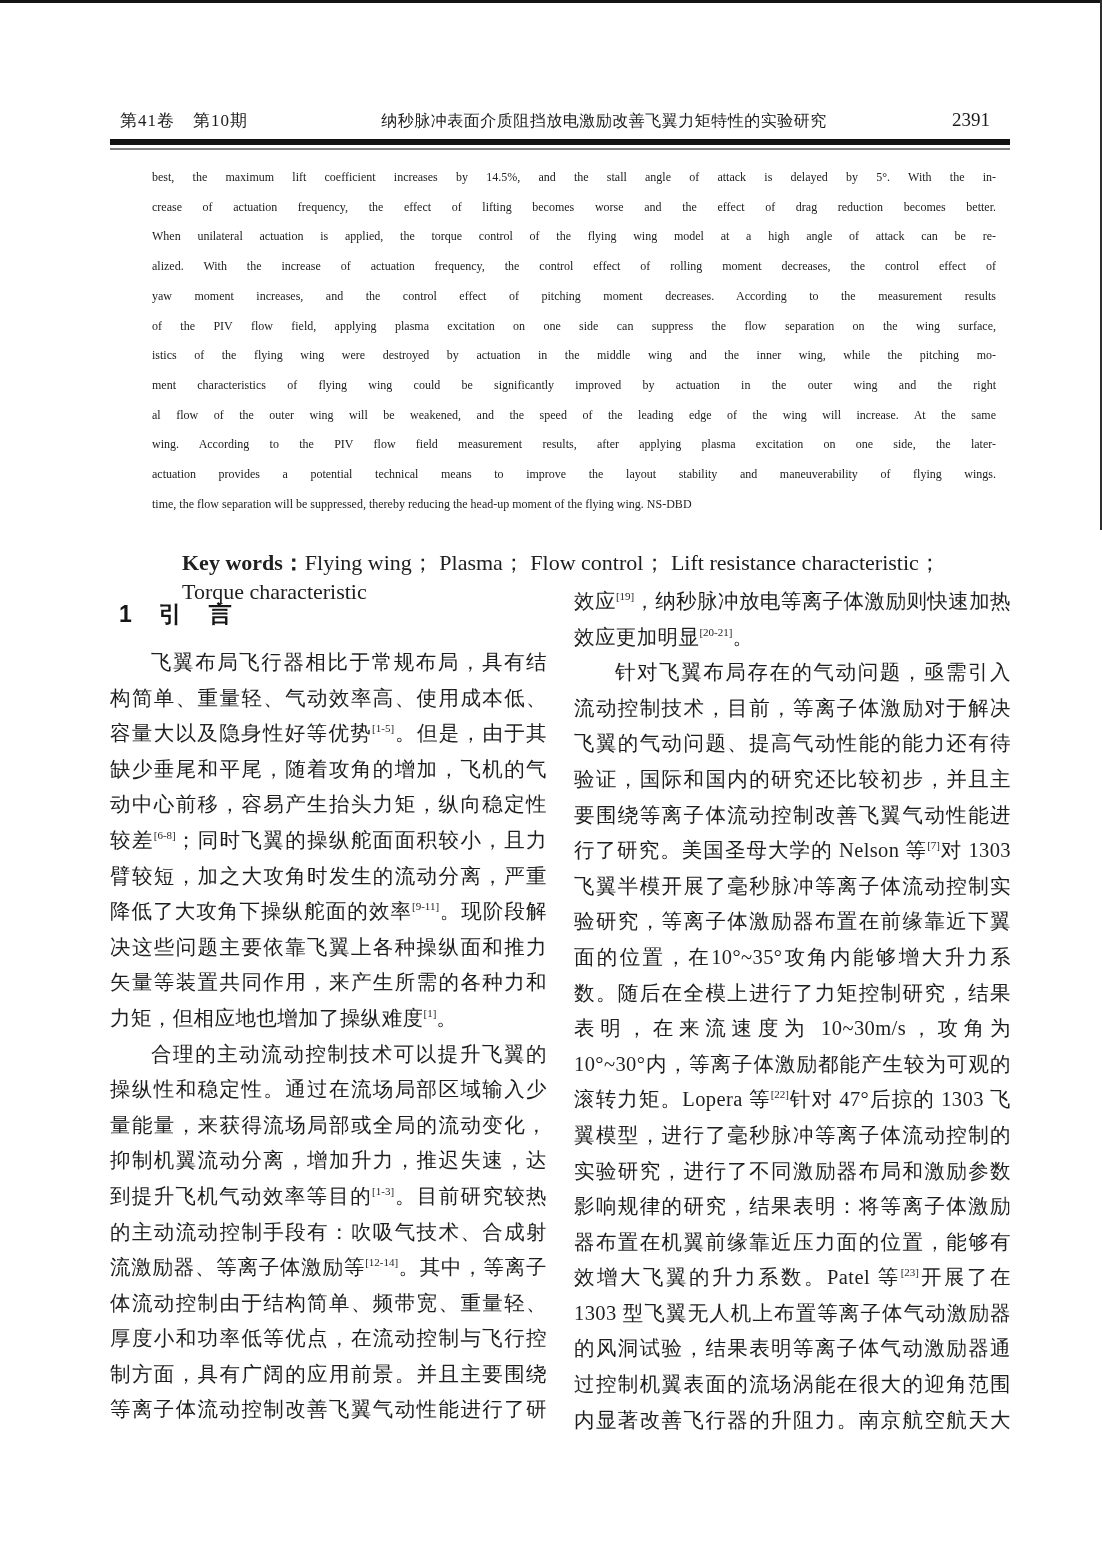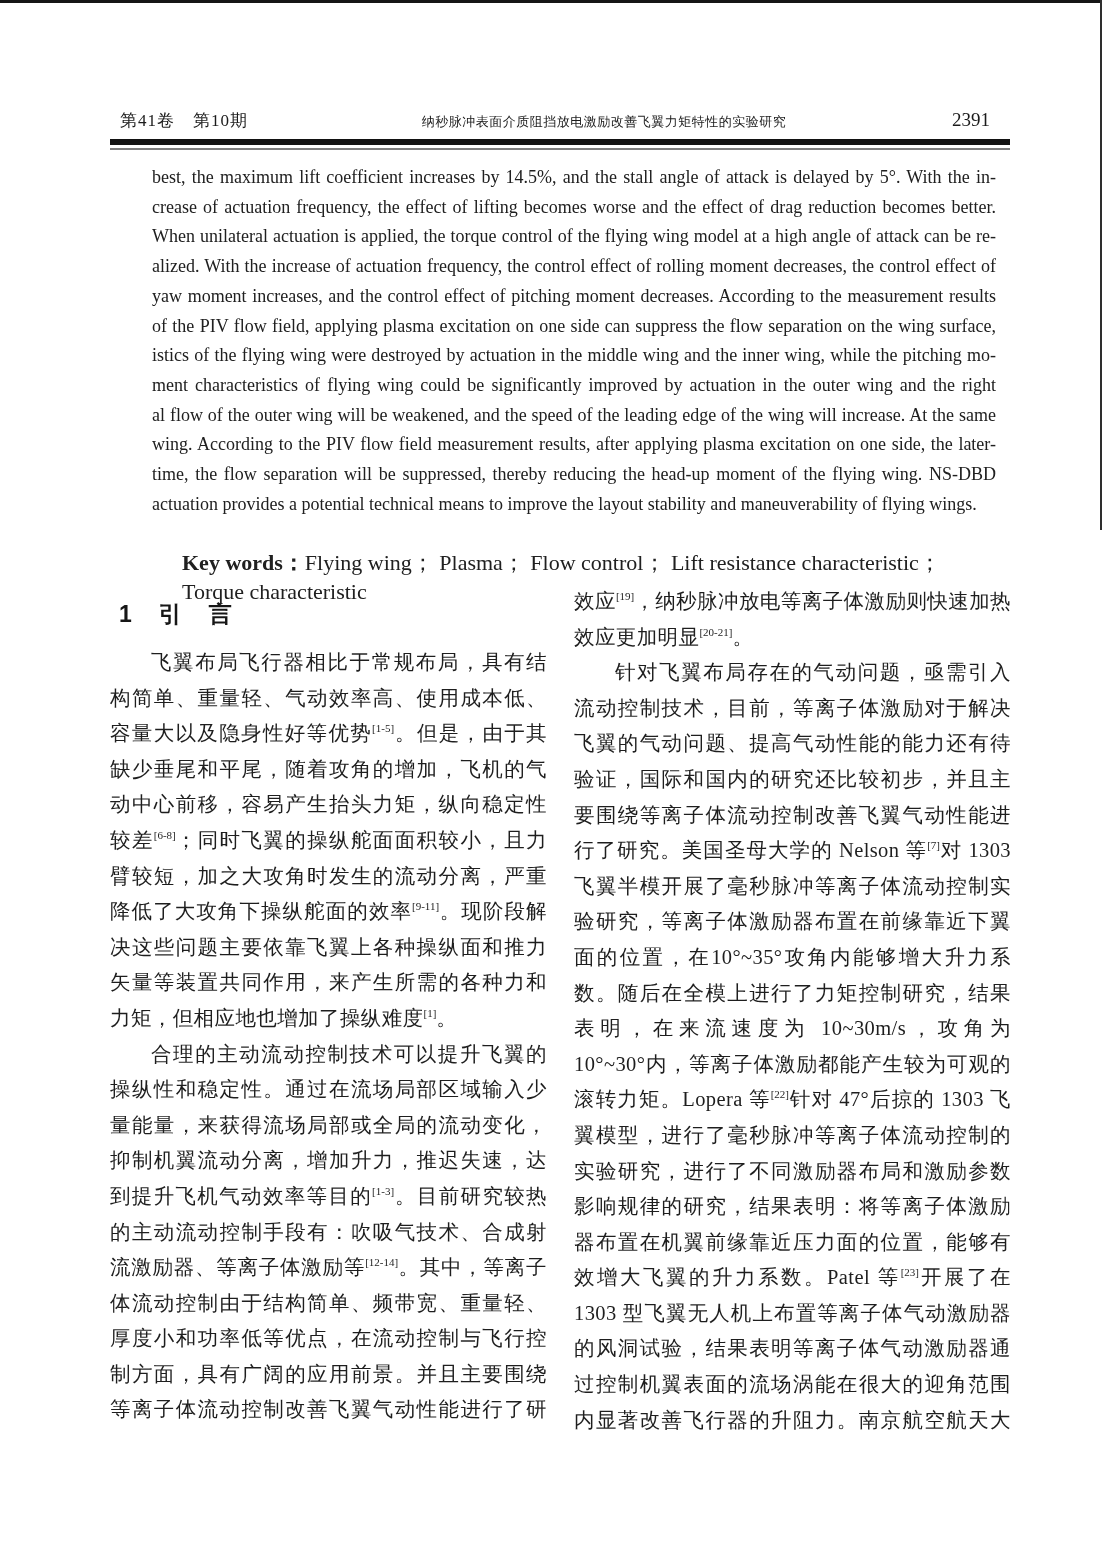--- a/index.html
+++ b/index.html
@@ -9,30 +9,30 @@
   }
   .edge-top{position:absolute;top:0;left:0;width:1102px;height:3px;background:#151515;}
   .edge-right{position:absolute;top:0;right:0;width:2px;height:530px;background:#2e2e2e;}
 
   .header{
     position:absolute;top:109px;left:110px;width:900px;
     display:flex;justify-content:space-between;align-items:baseline;
     font-size:17px;white-space:nowrap;
   }
   .header .vol{padding-left:10px;letter-spacing:1px;}
-  .header .title{font-size:13px;letter-spacing:0.5px;margin-left:8px;}
+  .header .title{font-size:16px;letter-spacing:0.5px;margin-left:8px;}
   .header .pageno{font-size:19px;padding-right:20px;}
 
   .rule{position:absolute;left:110px;top:139px;width:900px;}
   .rule .thick{height:6px;background:#121212;}
   .rule .thin{height:2px;background:#7d7d7d;margin-top:3px;}
 
   .abstract{
     position:absolute;left:152px;top:163px;width:844px;
-    font-size:18px;line-height:29.7px;color:#202020;
+    font-size:12px;line-height:29.7px;color:#202020;
   }
   .abs-line{text-align:justify;text-align-last:justify;}
   .abs-line:last-child{text-align-last:left;}
 
   .keywords{
     position:absolute;left:182px;top:548px;width:814px;
     font-size:22px;line-height:29px;color:#202020;
   }
   .kw-label{font-weight:bold;}
 
@@ -76,22 +76,22 @@
       <div class="abs-line">best, the maximum lift coefficient increases by 14.5%, and the stall angle of attack is delayed by 5°. With the in-</div>
       <div class="abs-line">crease of actuation frequency, the effect of lifting becomes worse and the effect of drag reduction becomes better.</div>
       <div class="abs-line">When unilateral actuation is applied, the torque control of the flying wing model at a high angle of attack can be re-</div>
       <div class="abs-line">alized. With the increase of actuation frequency, the control effect of rolling moment decreases, the control effect of</div>
       <div class="abs-line">yaw moment increases, and the control effect of pitching moment decreases. According to the measurement results</div>
       <div class="abs-line">of the PIV flow field, applying plasma excitation on one side can suppress the flow separation on the wing surface,</div>
       <div class="abs-line">istics of the flying wing were destroyed by actuation in the middle wing and the inner wing, while the pitching mo-</div>
       <div class="abs-line">ment characteristics of flying wing could be significantly improved by actuation in the outer wing and the right</div>
       <div class="abs-line">al flow of the outer wing will be weakened, and the speed of the leading edge of the wing will increase. At the same</div>
       <div class="abs-line">wing. According to the PIV flow field measurement results, after applying plasma excitation on one side, the later-</div>
+      <div class="abs-line">actuation provides a potential technical means to improve the layout stability and maneuverability of flying wings.</div>
       <div class="abs-line">time, the flow separation will be suppressed, thereby reducing the head-up moment of the flying wing. NS-DBD</div>
-      <div class="abs-line">actuation provides a potential technical means to improve the layout stability and maneuverability of flying wings.</div>
     </div>
 
   <div class="keywords">
     <span class="kw-label">Key words：</span><span>Flying wing； Plasma； Flow control； Lift resistance characteristic； Torque characteristic</span>
   </div>
 
   <div class="sec-heading">1　引　言</div>
 
   <div class="col col-left">
     <p class="indent"><span>飞翼布局飞行器相比于常规布局，具有结构简单、重量轻、气动效率高、使用成本低、容量大以及隐身性好等优势</span><sup>[1-5]</sup><span>。但是，由于其缺少垂尾和平尾，随着攻角的增加，飞机的气动中心前移，容易产生抬头力矩，纵向稳定性较差</span><sup>[6-8]</sup><span>；同时飞翼的操纵舵面面积较小，且力臂较短，加之大攻角时发生的流动分离，严重降低了大攻角下操纵舵面的效率</span><sup>[9-11]</sup><span>。现阶段解决这些问题主要依靠飞翼上各种操纵面和推力矢量等装置共同作用，来产生所需的各种力和力矩，但相应地也增加了操纵难度</span><sup>[1]</sup><span>。</span></p>

